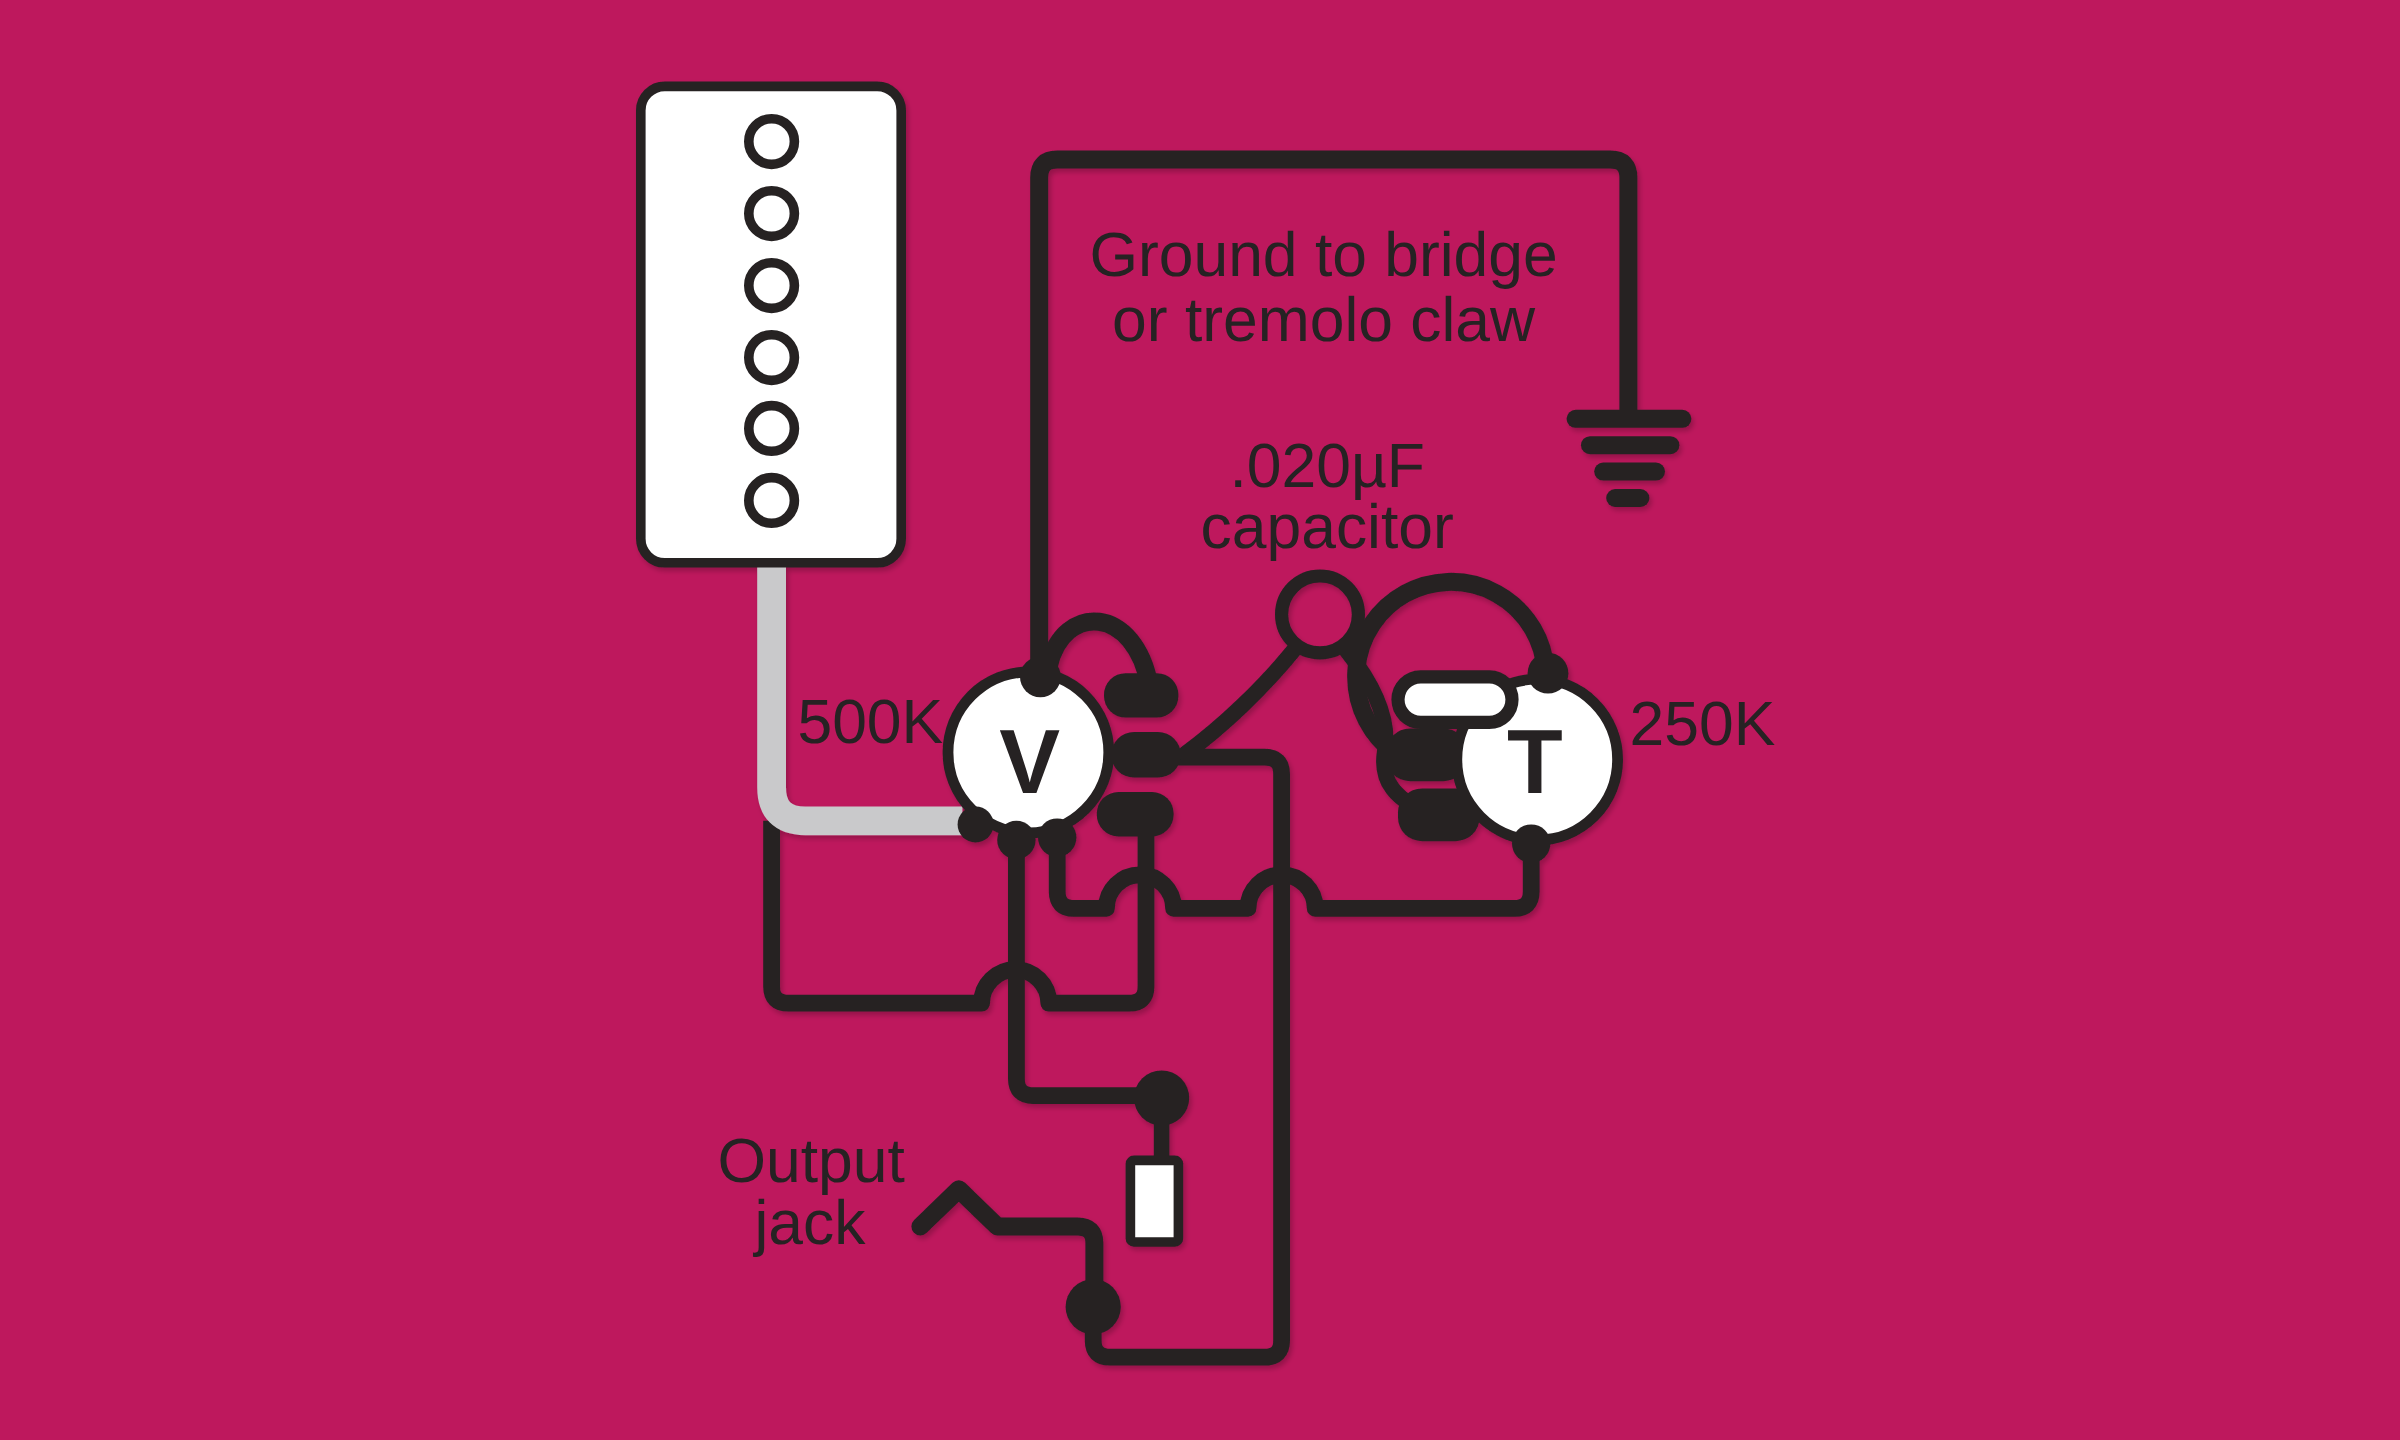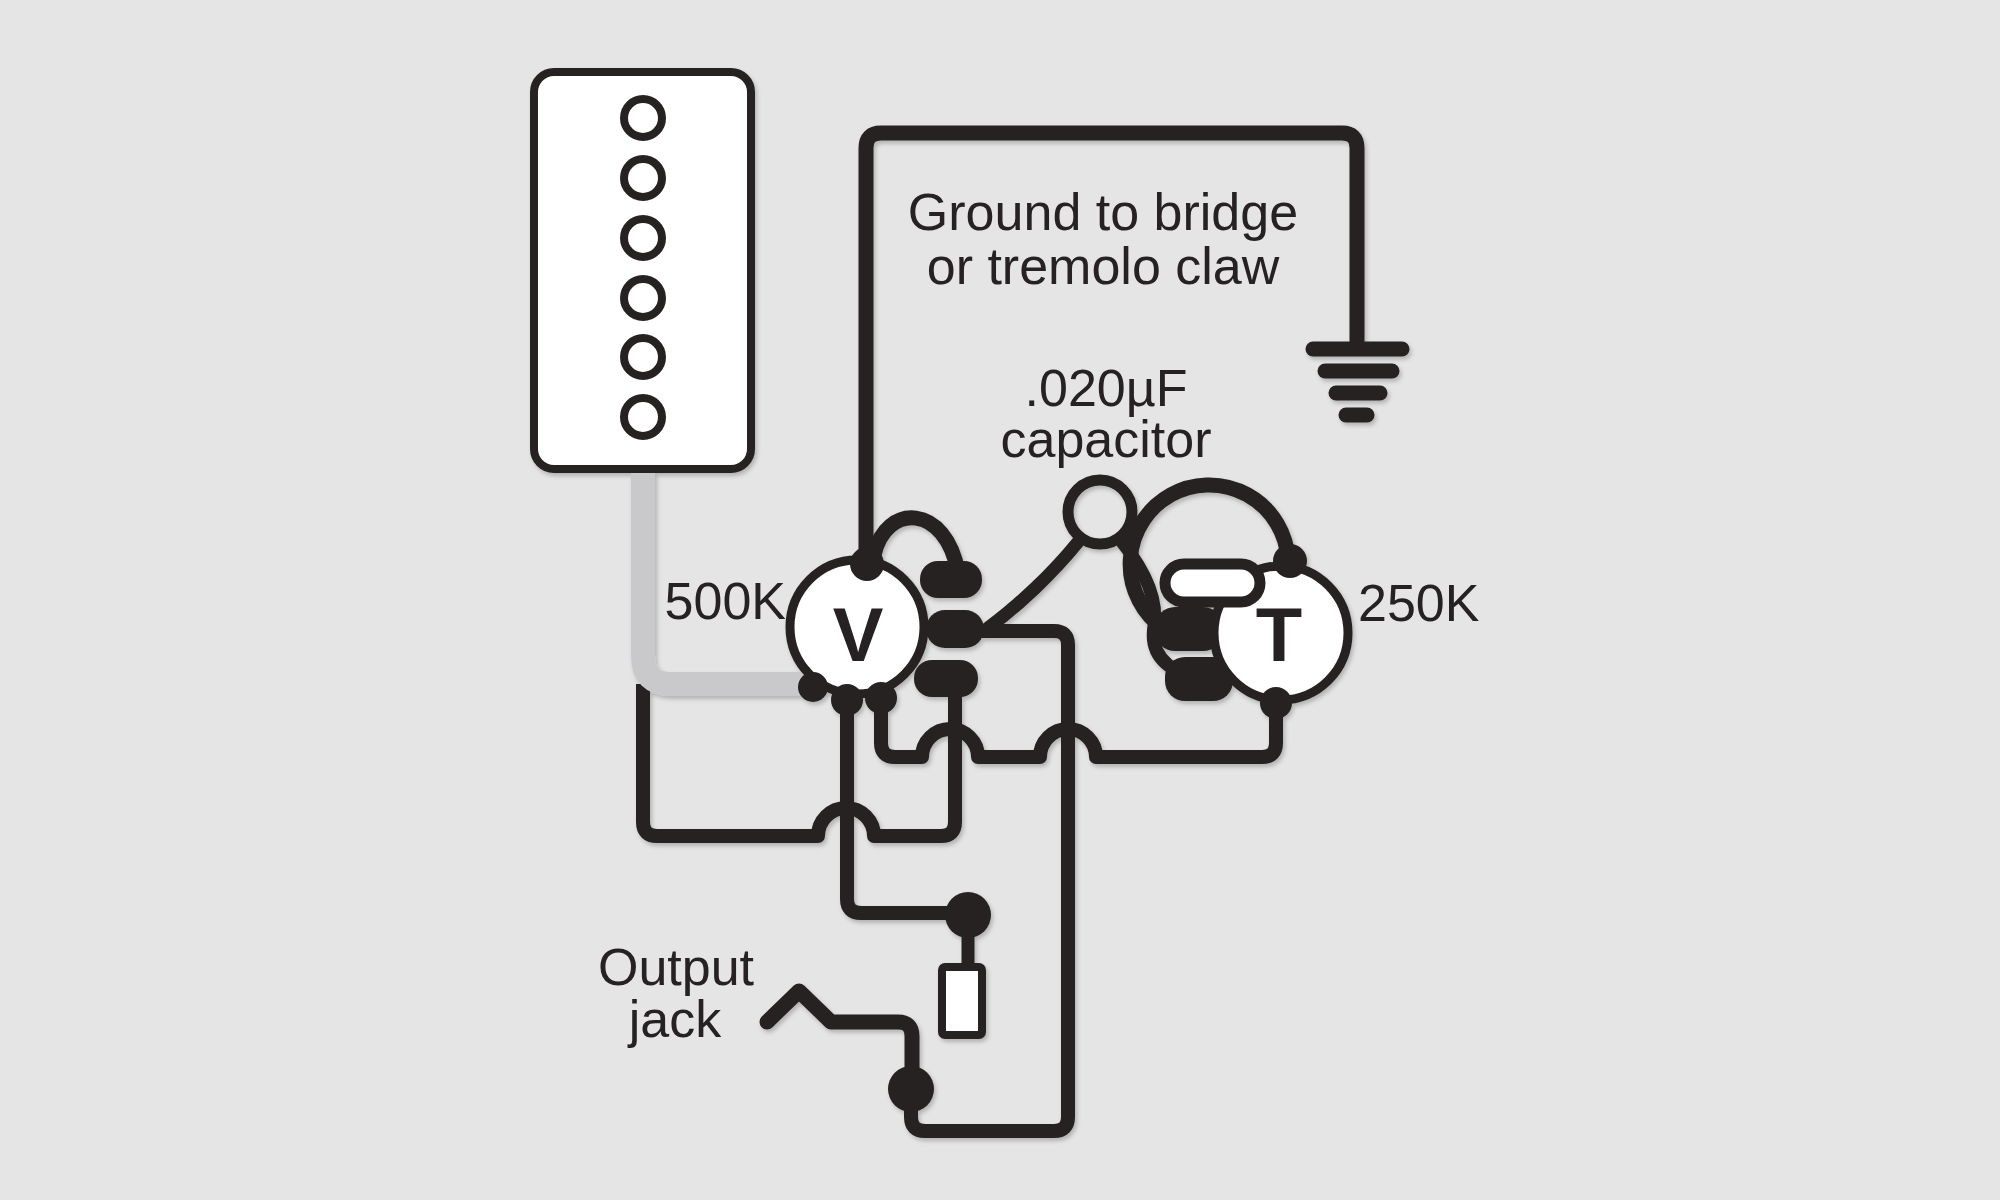--- a/index.html
+++ b/index.html
@@ -8,21 +8,21 @@
     width: 2000px;
     height: 1200px;
     background: #ffffff;
     overflow: hidden;
     font-family: "Liberation Sans", sans-serif;
   }
   #stage {
     position: relative;
     width: 2000px;
     height: 1200px;
-    background: #e5e5e5;
+    background: #be185d;
   }
   svg { display: block; }
   .k  { stroke: #262223; fill: none; stroke-linejoin: round; }
   .fillk { fill: #262223; stroke: none; }
   .white { fill: #ffffff; }
   text {
     fill: #262223;
     font-family: "Liberation Sans", sans-serif;
     font-size: 52px;
   }

